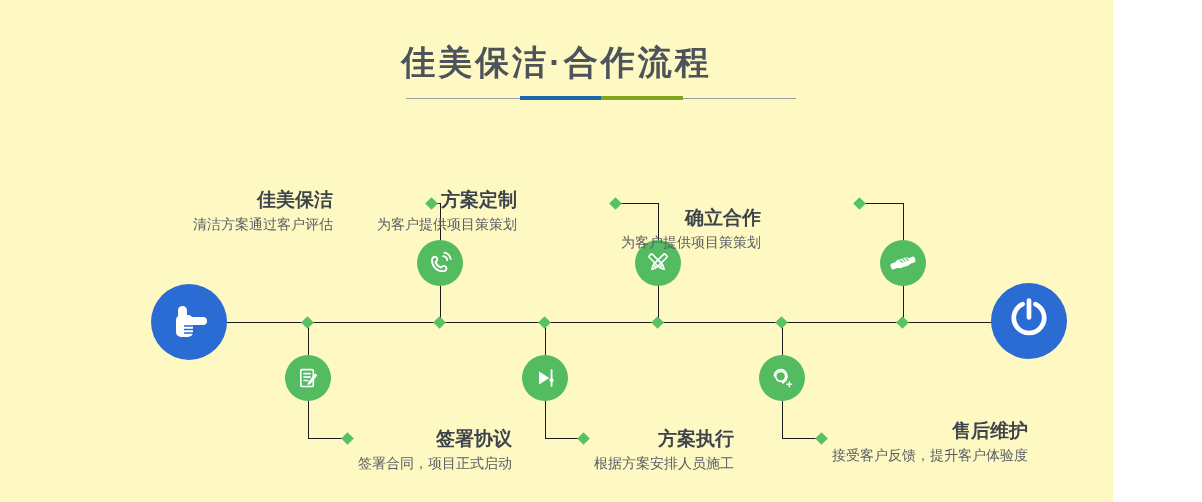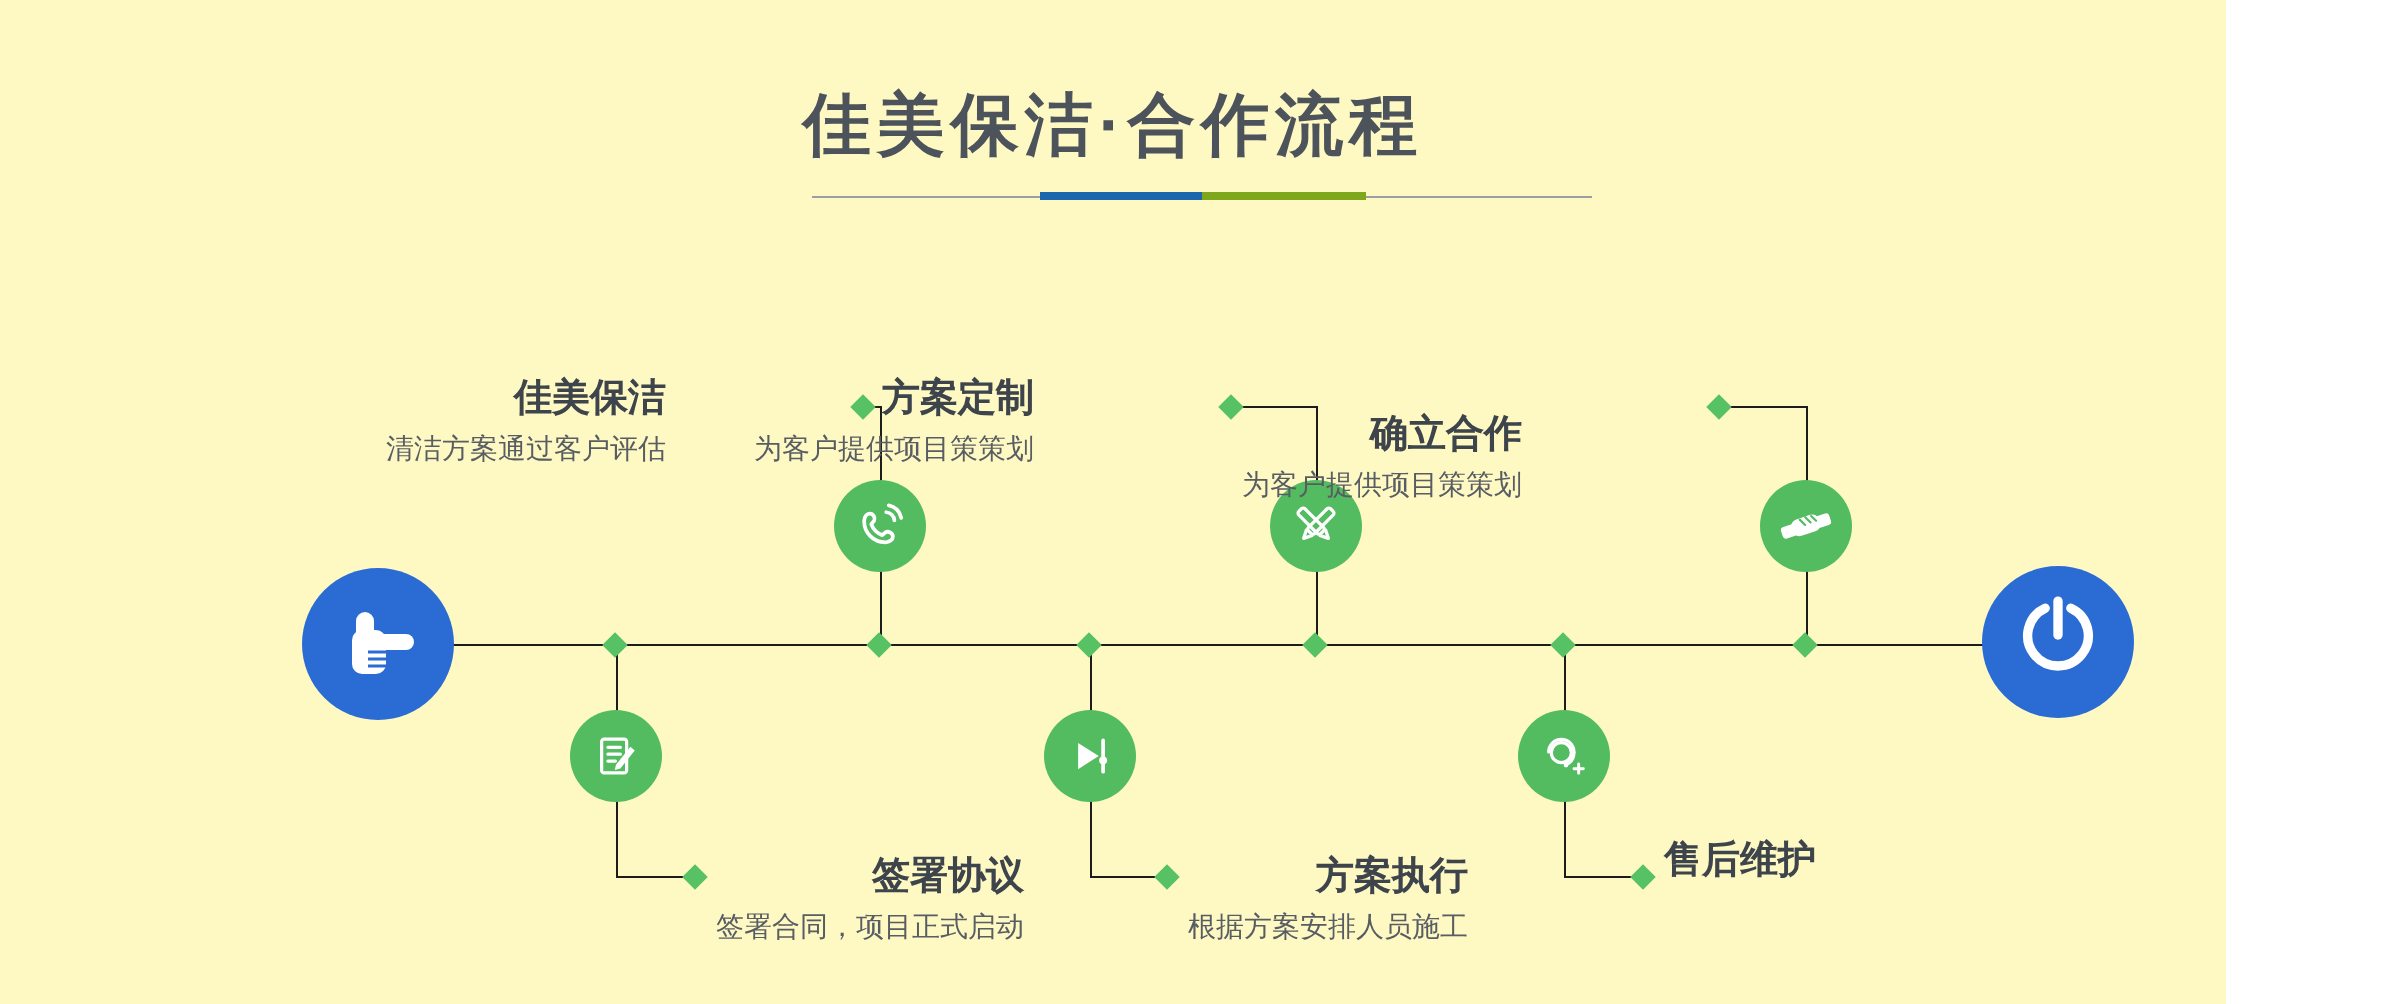--- a/index.html
+++ b/index.html
@@ -177,15 +177,16 @@
   <div class="label-bottom" style="left:358px;top:428px;">
     <div class="step-title">签署协议</div>
     <div class="step-desc">签署合同，项目正式启动</div>
   </div>
   <div class="label-bottom" style="left:594px;top:428px;">
     <div class="step-title">方案执行</div>
     <div class="step-desc">根据方案安排人员施工</div>
   </div>
   <div class="label-bottom" style="left:832px;top:420px;">
     <div class="step-title">售后维护</div>
+    <div class="step-desc">接受客户反馈，提升客户体验度</div>
   </div>
 
 </div>
 
 </body></html>

